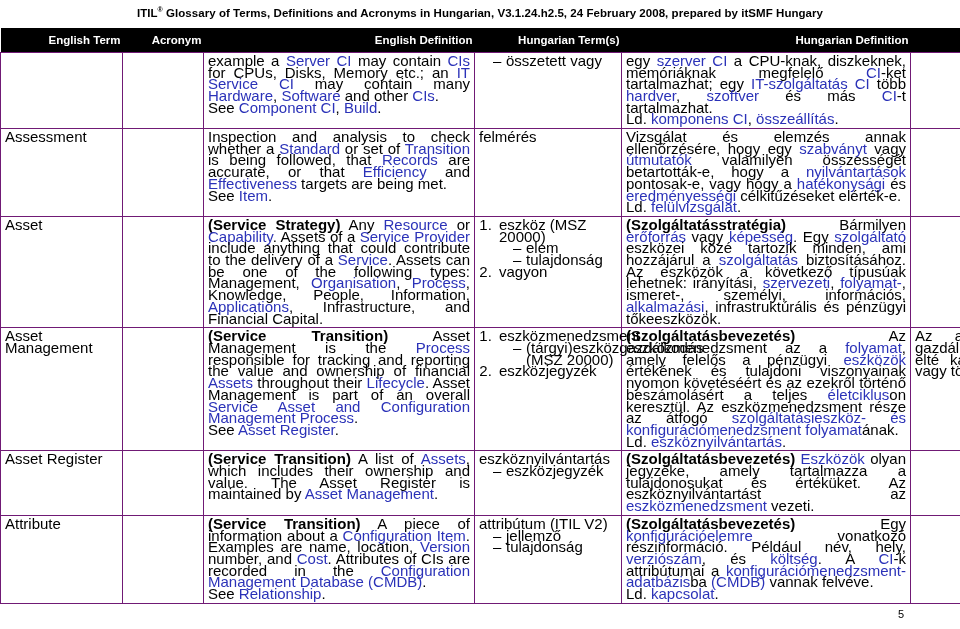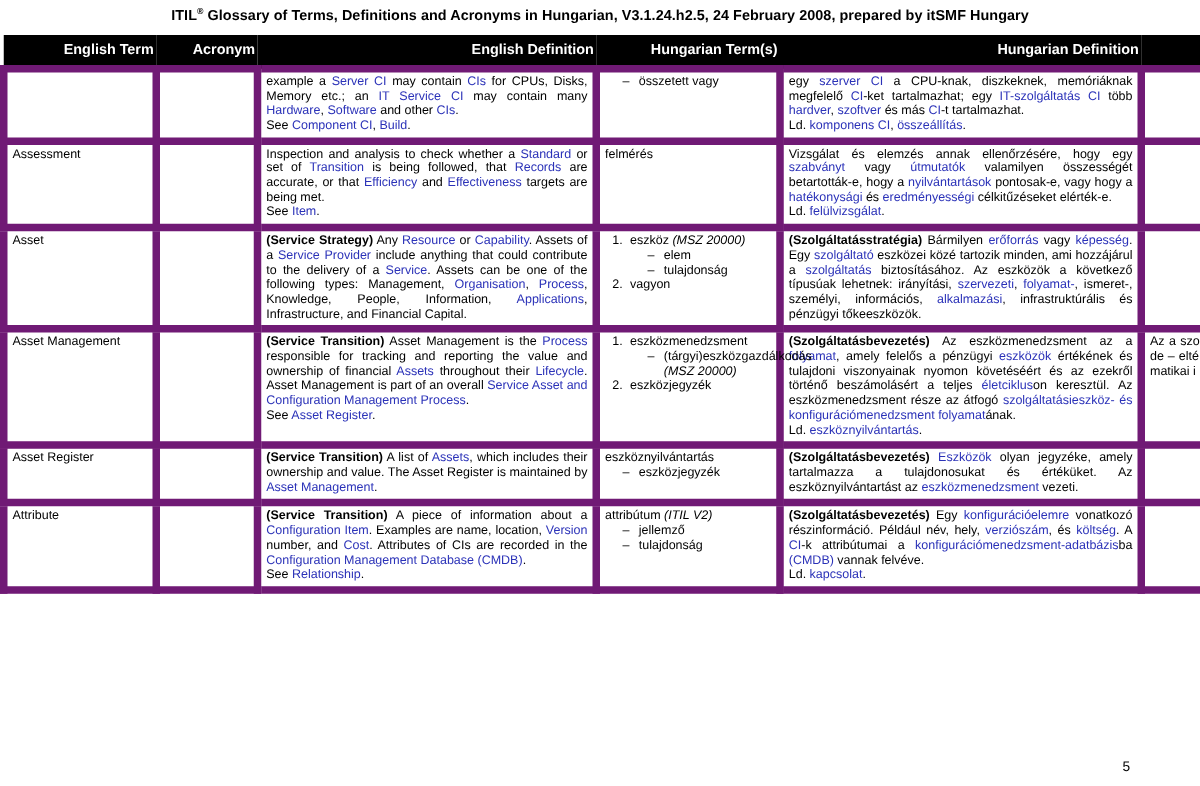--- a/index.html
+++ b/index.html
@@ -51,36 +51,36 @@
     background: #000000;
     color: #ffffff;
     font-size: 11.5px;
     font-weight: bold;
     text-align: right;
     padding: 6px 2px 6px 2px;
     border: none;
     vertical-align: middle;
   }
   tbody td {
-    border: 6px solid #701a75;
+    border: 1px solid #701a75;
     vertical-align: top;
     padding: 2px 4px 3px 4px;
-    font-size: 10px;
+    font-size: 15px;
     line-height: 11.7px;
   }
   td.term   { text-align: left; }
   td.acr    { text-align: left; }
   td.endef  { text-align: justify; text-justify: inter-word; }
   td.hunterm{ text-align: left; }
   td.hundef { text-align: justify; text-justify: inter-word; }
   td.extra  { text-align: justify; text-justify: inter-word; }
 
   .lnk { color: #2b32b8; }
   .bold { font-weight: bold; }
-  .ital { font-style: italic; }
+  .ital { }
 
   
   ol.numlist {
     margin: 0;
     padding: 0 0 0 17px;
     list-style-type: decimal;
   }
   ol.numlist > li {
     margin: 0 0 0 0;
     padding-left: 3px;

